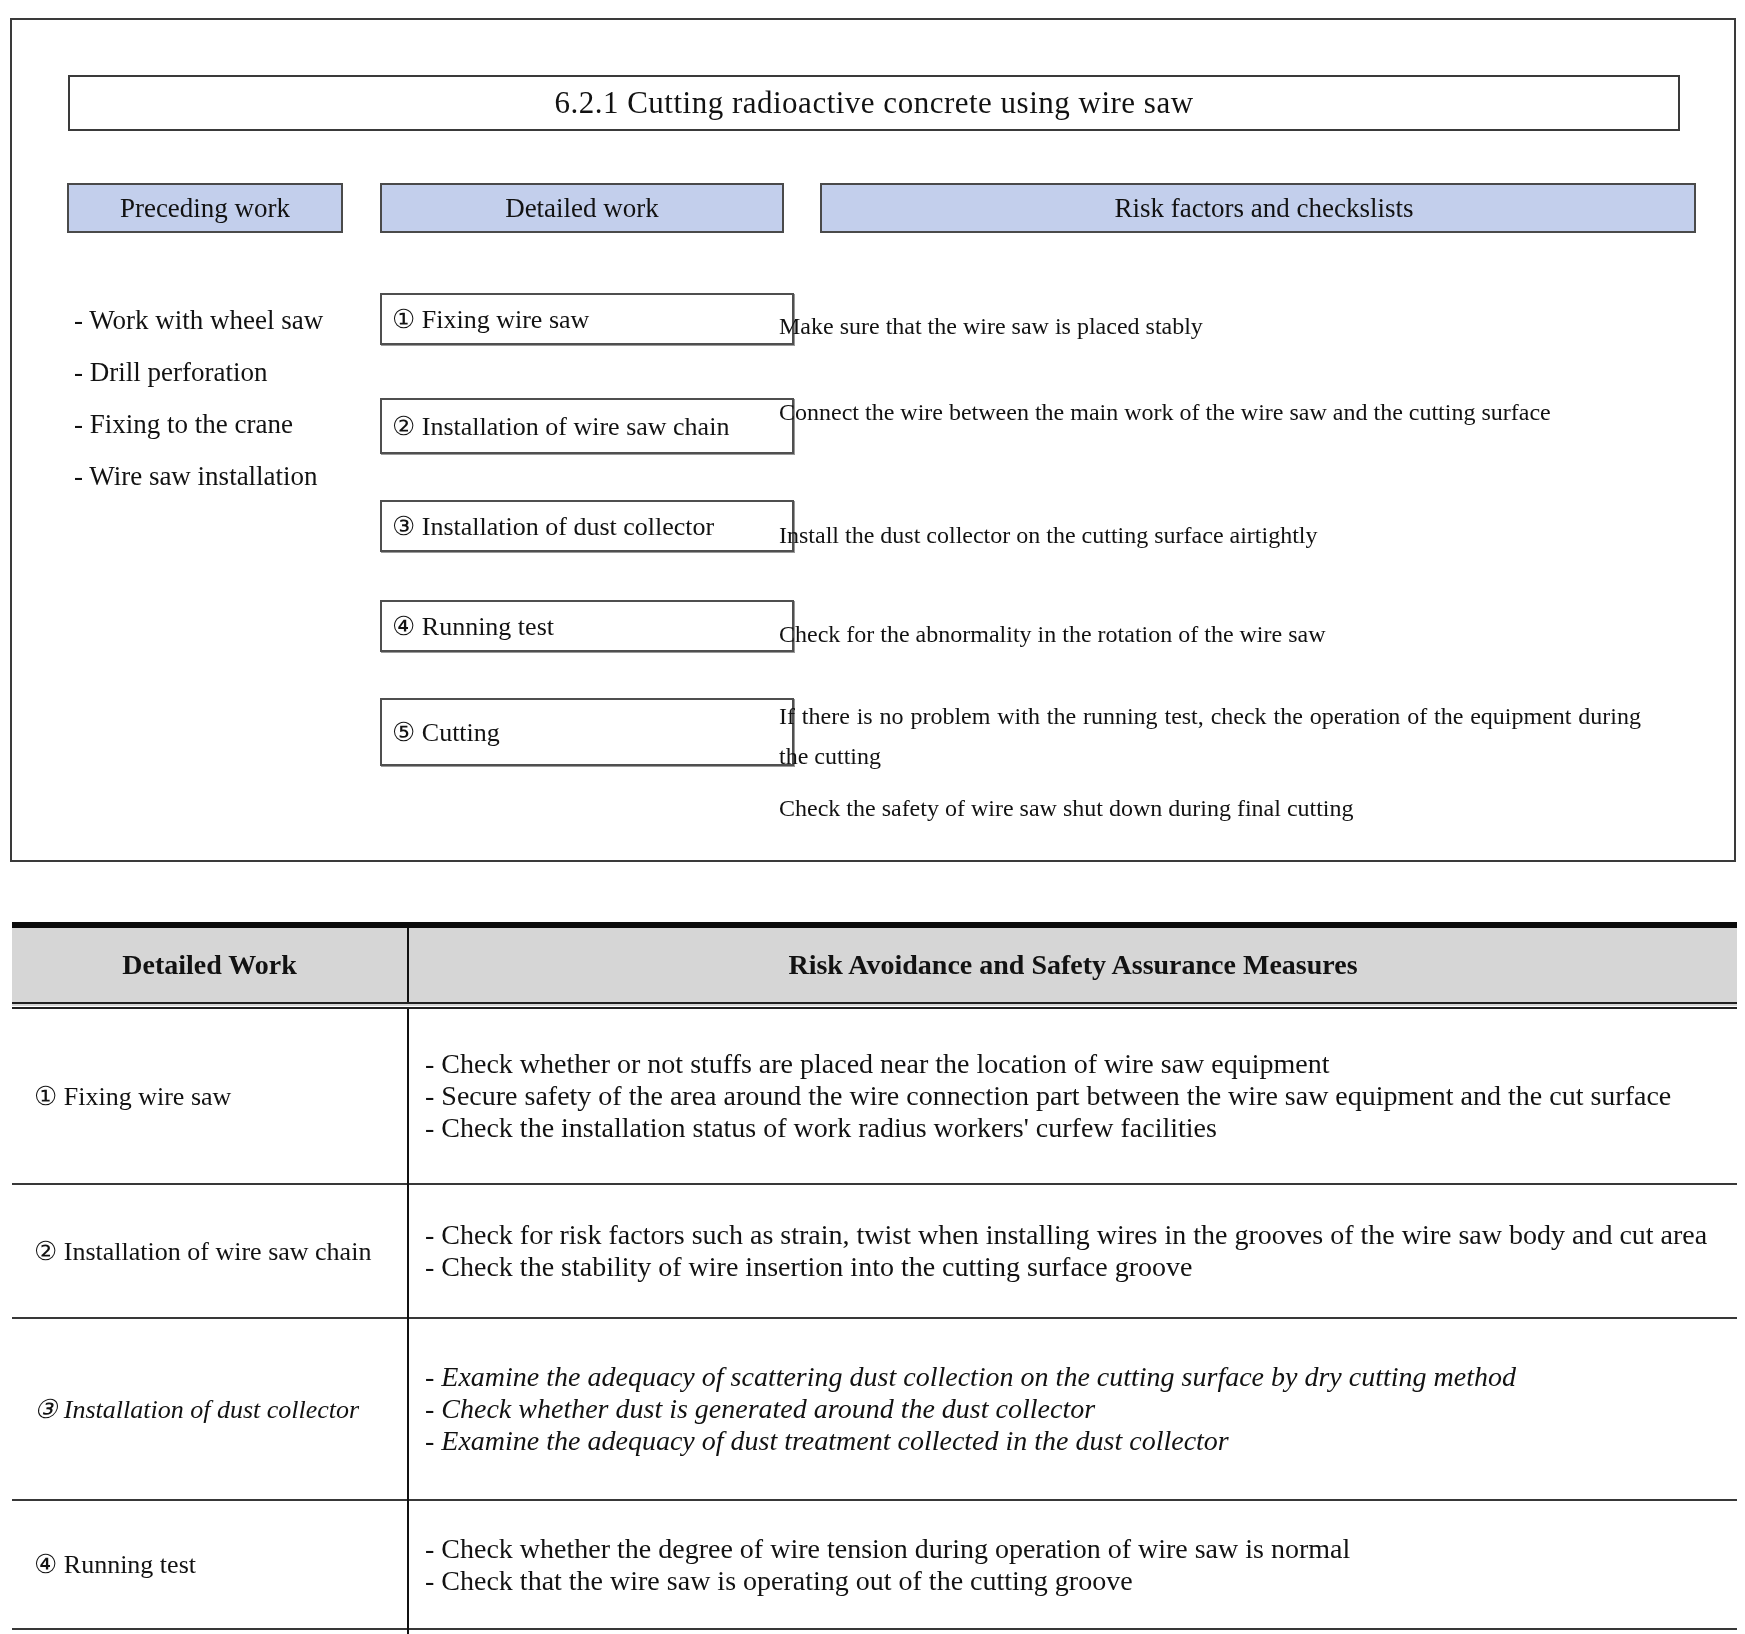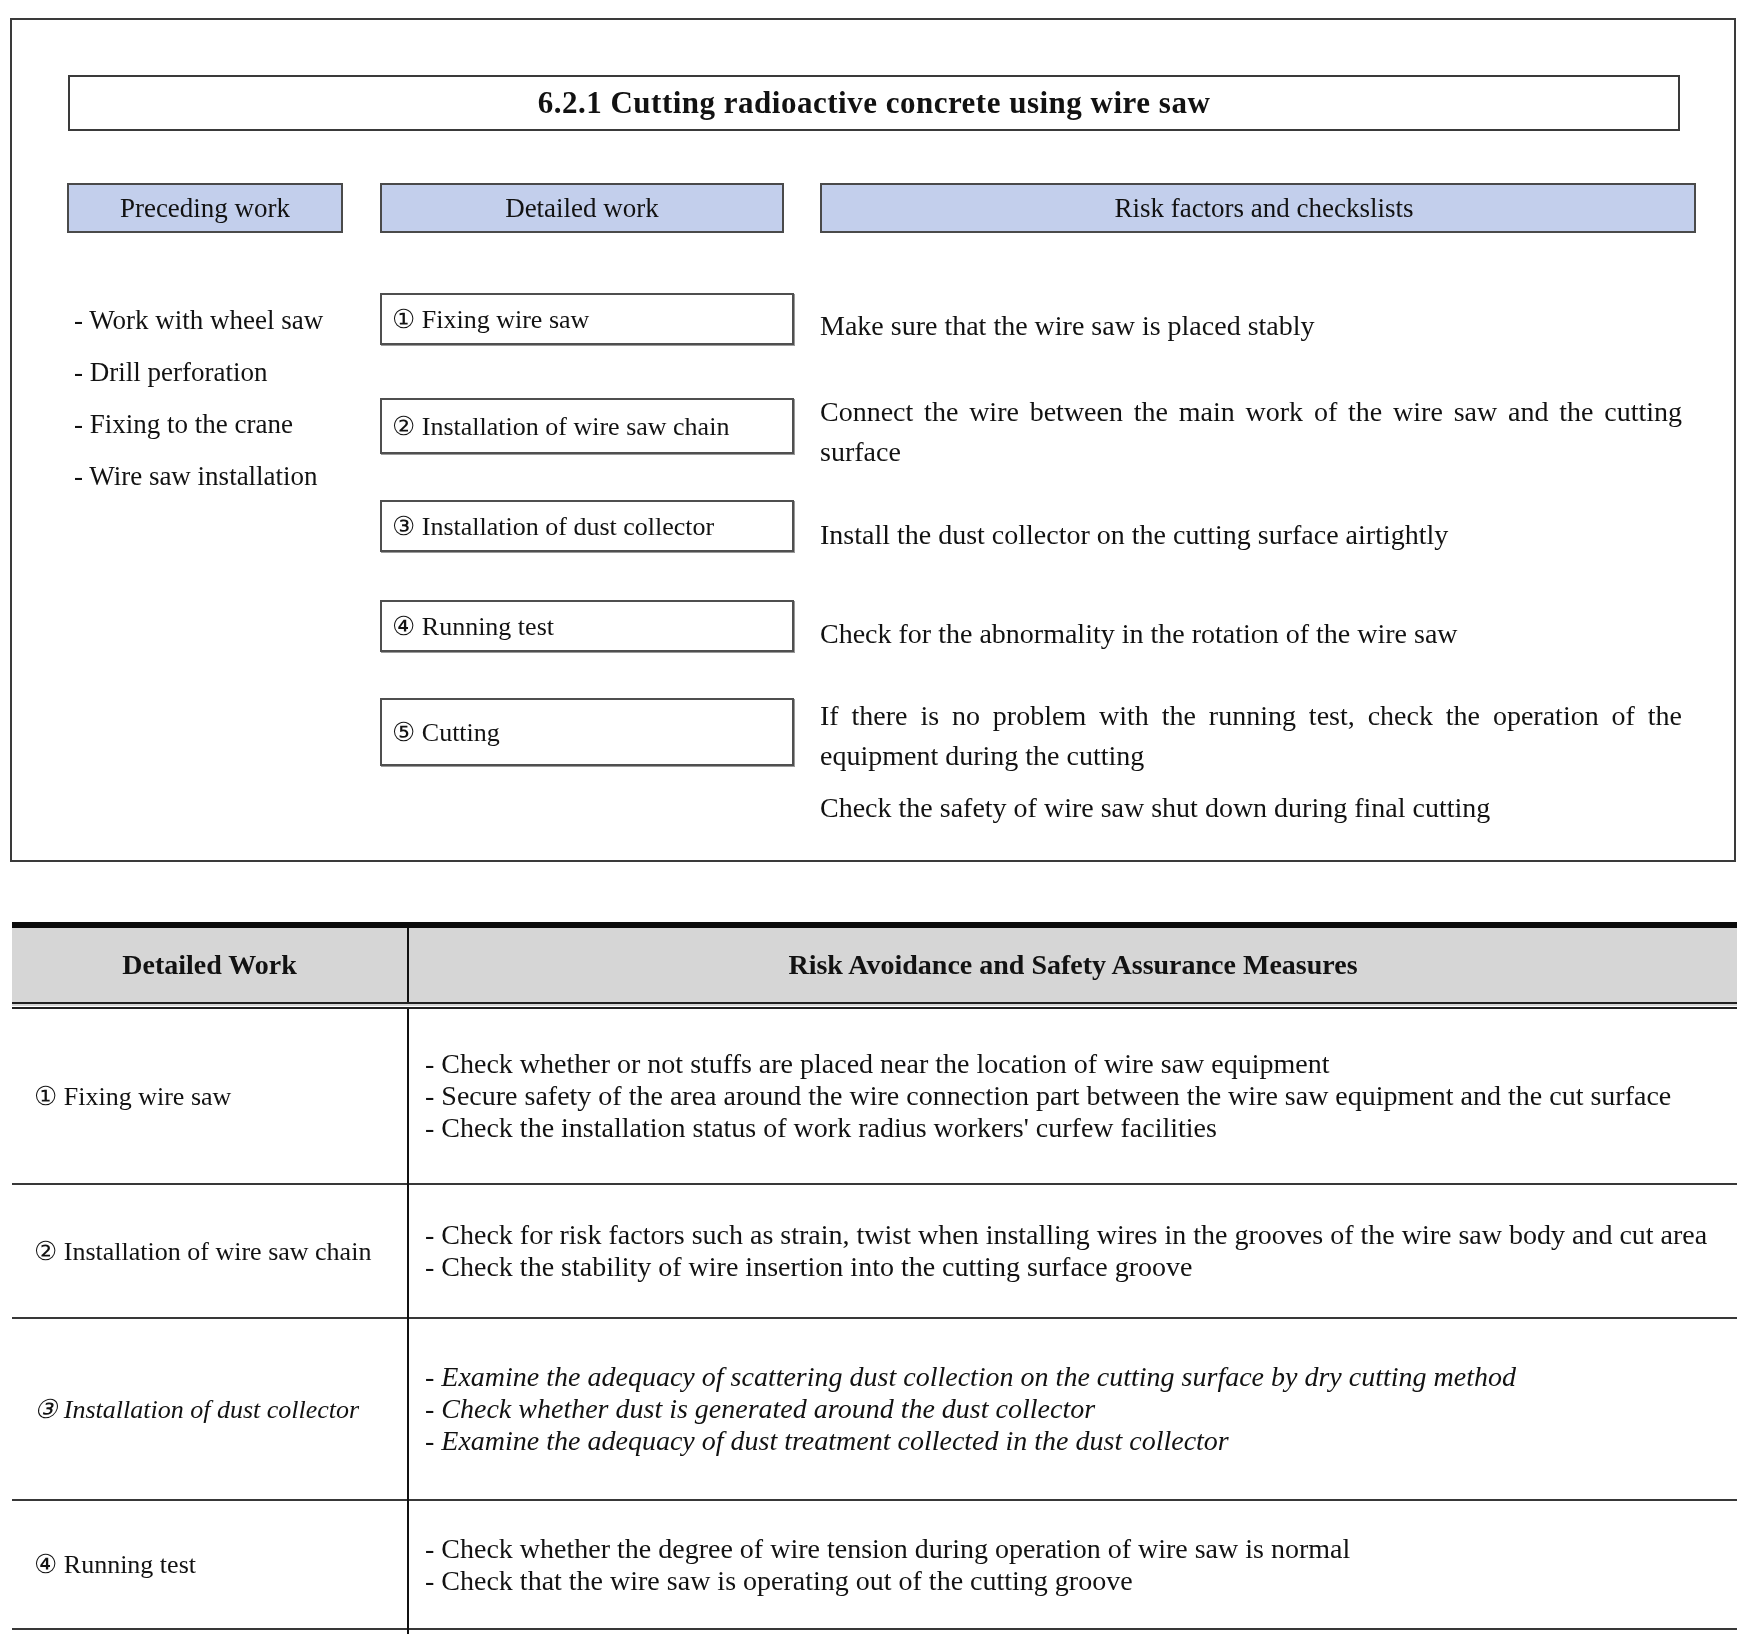--- a/index.html
+++ b/index.html
@@ -22,21 +22,21 @@
     background: #ffffff;
   }
   .title-box {
     position: absolute;
     left: 56px; top: 55px;
     width: 1608px; height: 52px;
     border: 2px solid #3a3a3a;
     display: flex; align-items: center; justify-content: center;
   }
   .title-box span {
-    font-size: 31px; font-weight: bold; letter-spacing: 0.5px; white-space: nowrap; text-align: right;
+    font-size: 31px; font-weight: normal; letter-spacing: 0.5px; white-space: nowrap; text-align: right;
   }
   .col-header {
     position: absolute;
     height: 46px;
     background: var(--header-blue, #c3cfec);
     border: 2px solid #4a4a4a;
     display: flex; align-items: center; justify-content: center;
     font-size: 27px; white-space: nowrap;
   }
   .col-header.preceding { left: 55px;  top: 163px; width: 272px; }
@@ -63,22 +63,22 @@
     box-shadow: 1px 1px 0 #9a9a9a;
   }
   .step-box.s1 { top: 273px; }
   .step-box.s2 { top: 378px; height: 52px; }
   .step-box.s3 { top: 480px; }
   .step-box.s4 { top: 580px; }
   .step-box.s5 { top: 678px; height: 64px; }
 
   .risk-note {
     position: absolute;
-    left: 808px; width: 862px;
-    font-size: 28px; line-height: 40px;
+    left: 767px; width: 862px;
+    font-size: 24px; line-height: 40px;
   }
   .risk-note.single { white-space: nowrap; }
   .risk-note.justified { text-align: justify; }
   .risk-note.r1 { top: 286px; }
   .risk-note.r2 { top: 372px; }
   .risk-note.r3 { top: 495px; }
   .risk-note.r4 { top: 594px; }
   .risk-note.r5 { top: 676px; }
   .risk-note.r6 { top: 768px; }
 

